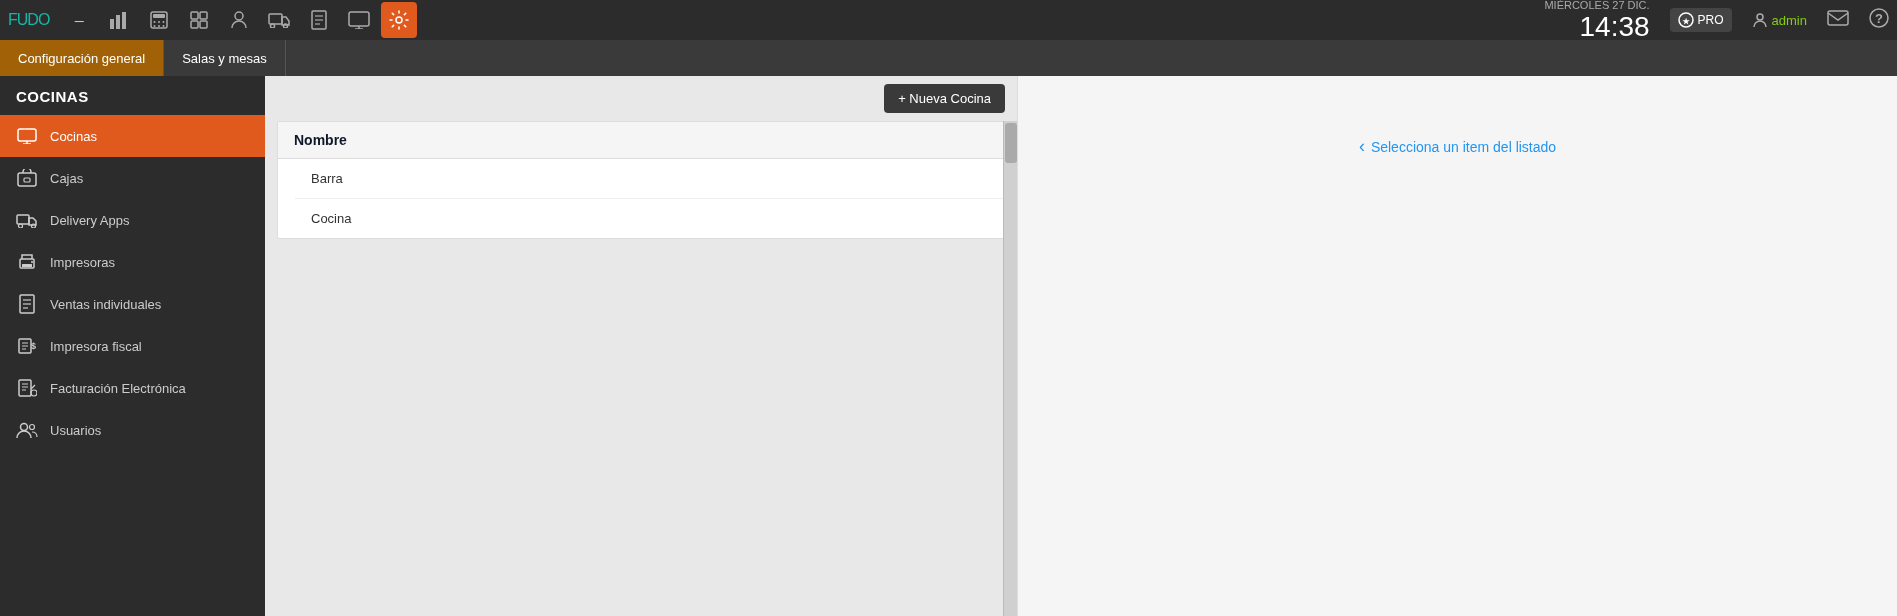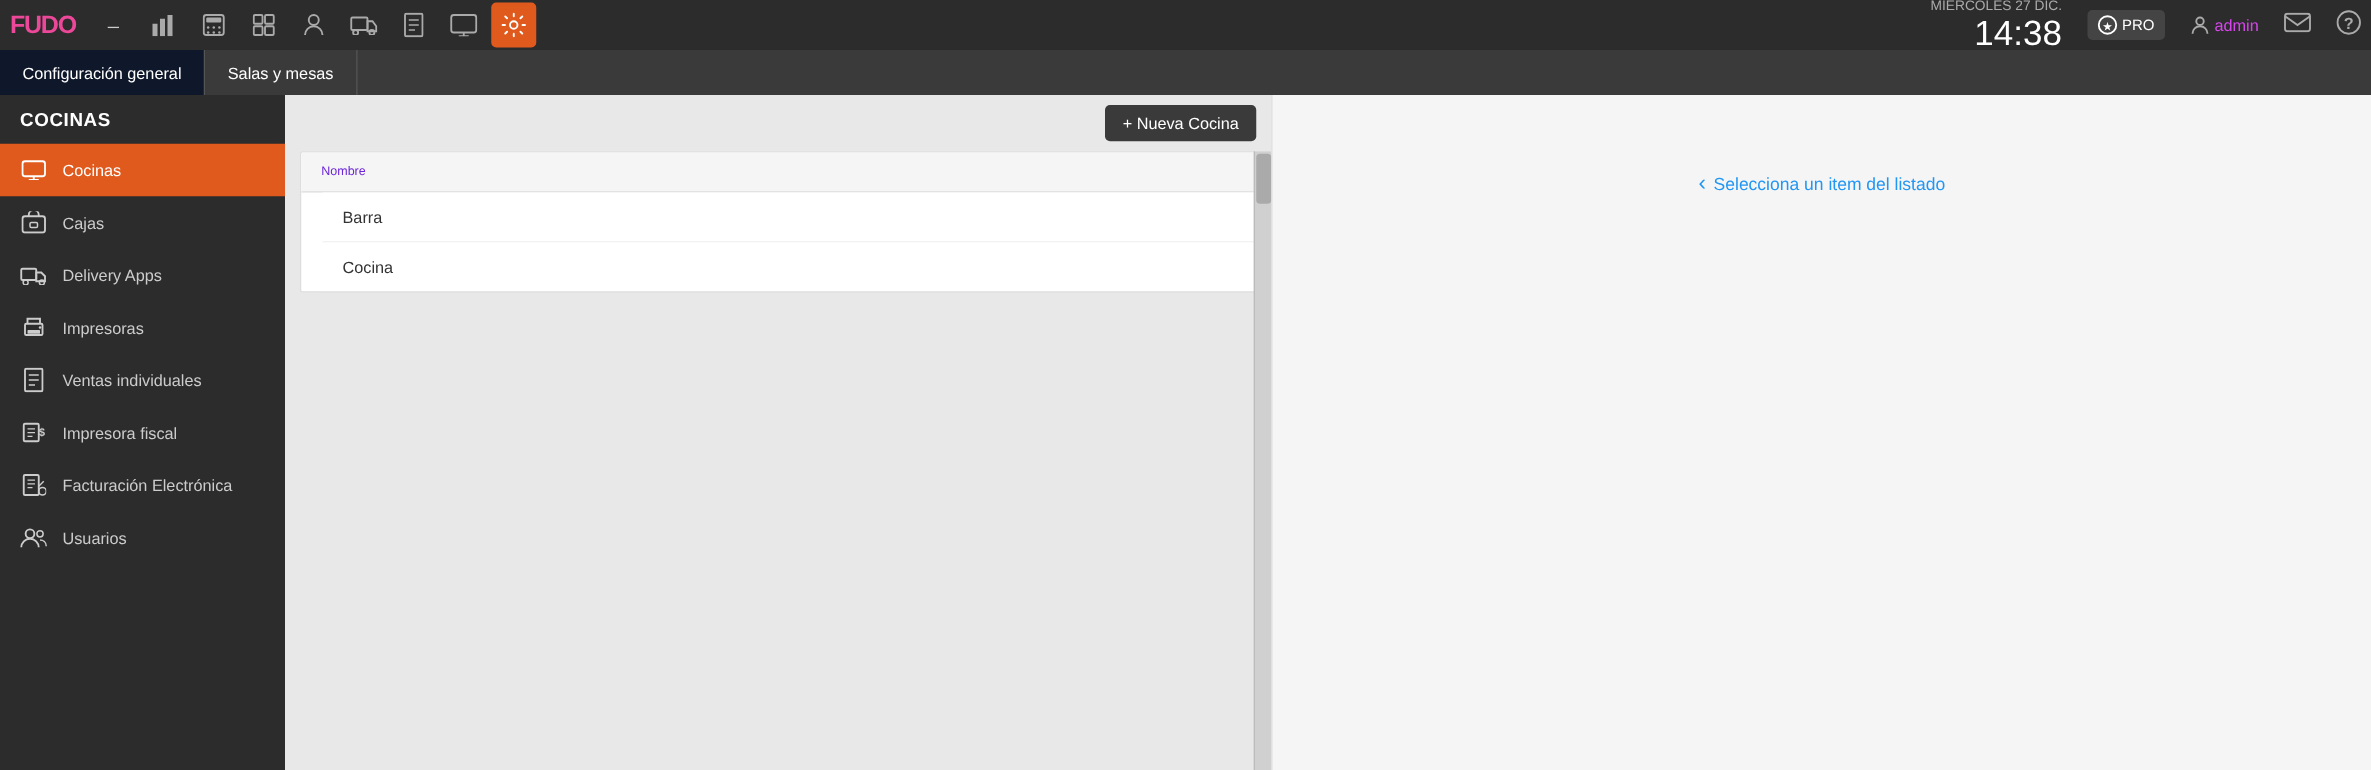--- a/index.html
+++ b/index.html
@@ -63,21 +63,21 @@
       background: #444;
       border-radius: 4px;
       padding: 4px 8px;
       color: #fff;
       font-size: 12px;
     }
     .topnav-admin {
       display: flex;
       align-items: center;
       gap: 4px;
-      color: #d946ef;
+      color: #84cc16;
       font-size: 13px;
     }
     .topnav-mail, .topnav-help {
       color: #ccc;
       font-size: 18px;
       cursor: pointer;
     }
 
     
     .tabbar {
@@ -91,34 +91,34 @@
       padding: 0 18px;
       height: 100%;
       display: flex;
       align-items: center;
       color: #ffffff;
       font-size: 13px;
       cursor: pointer;
       border-right: 1px solid #555;
     }
     .tabbar-tab.active {
-      background: #0f172a;
+      background: #a16207;
       color: #fff;
       font-weight: 500;
     }
 
     
     .main-layout {
       display: flex;
       height: calc(616px - 40px - 36px);
     }
 
     
     .sidebar {
-      width: 228px;
+      width: 265px;
       background: #2c2c2c;
       flex-shrink: 0;
       display: flex;
       flex-direction: column;
     }
     .sidebar-title {
       color: #fff;
       font-size: 15px;
       font-weight: bold;
       padding: 12px 16px 10px 16px;
@@ -182,23 +182,23 @@
       border-radius: 2px;
       overflow: hidden;
     }
     .table-header-row {
       display: flex;
       background: #f5f5f5;
       border-bottom: 1px solid #ddd;
       padding: 10px 16px;
     }
     .table-header-col {
-      color: #6d28d9;
-      font-size: 10px;
-      font-weight: 400;
+      color: #0f172a;
+      font-size: 14px;
+      font-weight: 700;
     }
     .table-row {
       display: flex;
       padding: 12px 16px;
       border-bottom: 1px solid #eee;
       background: #fff;
       cursor: pointer;
       margin-left: 17px;
     }
     .table-row:last-child { border-bottom: none; }
@@ -233,21 +233,21 @@
       flex: 1;
       overflow-y: auto;
       padding-bottom: 8px;
     }
   </style>
 </head>
 <body>
 
 <div class="topnav">
   <div class="topnav-logo">
-    <span style="color:#ec4899;font-size:20px;font-weight:700;letter-spacing:-1px;">FUDO</span>
+    <span style="color:#14b8a6;font-size:16px;font-weight:400;letter-spacing:-1px;">FUDO</span>
   </div>
 
   <div class="topnav-icon">⎯</div>
   <div class="topnav-icon">
     <svg width="20" height="18" viewBox="0 0 20 18" fill="none">
         <rect x="1" y="8" width="4" height="10" fill="#aaa"></rect>
         <rect x="7" y="4" width="4" height="14" fill="#aaa"></rect>
         <rect x="13" y="1" width="4" height="17" fill="#aaa"></rect>
       </svg>
   </div>

